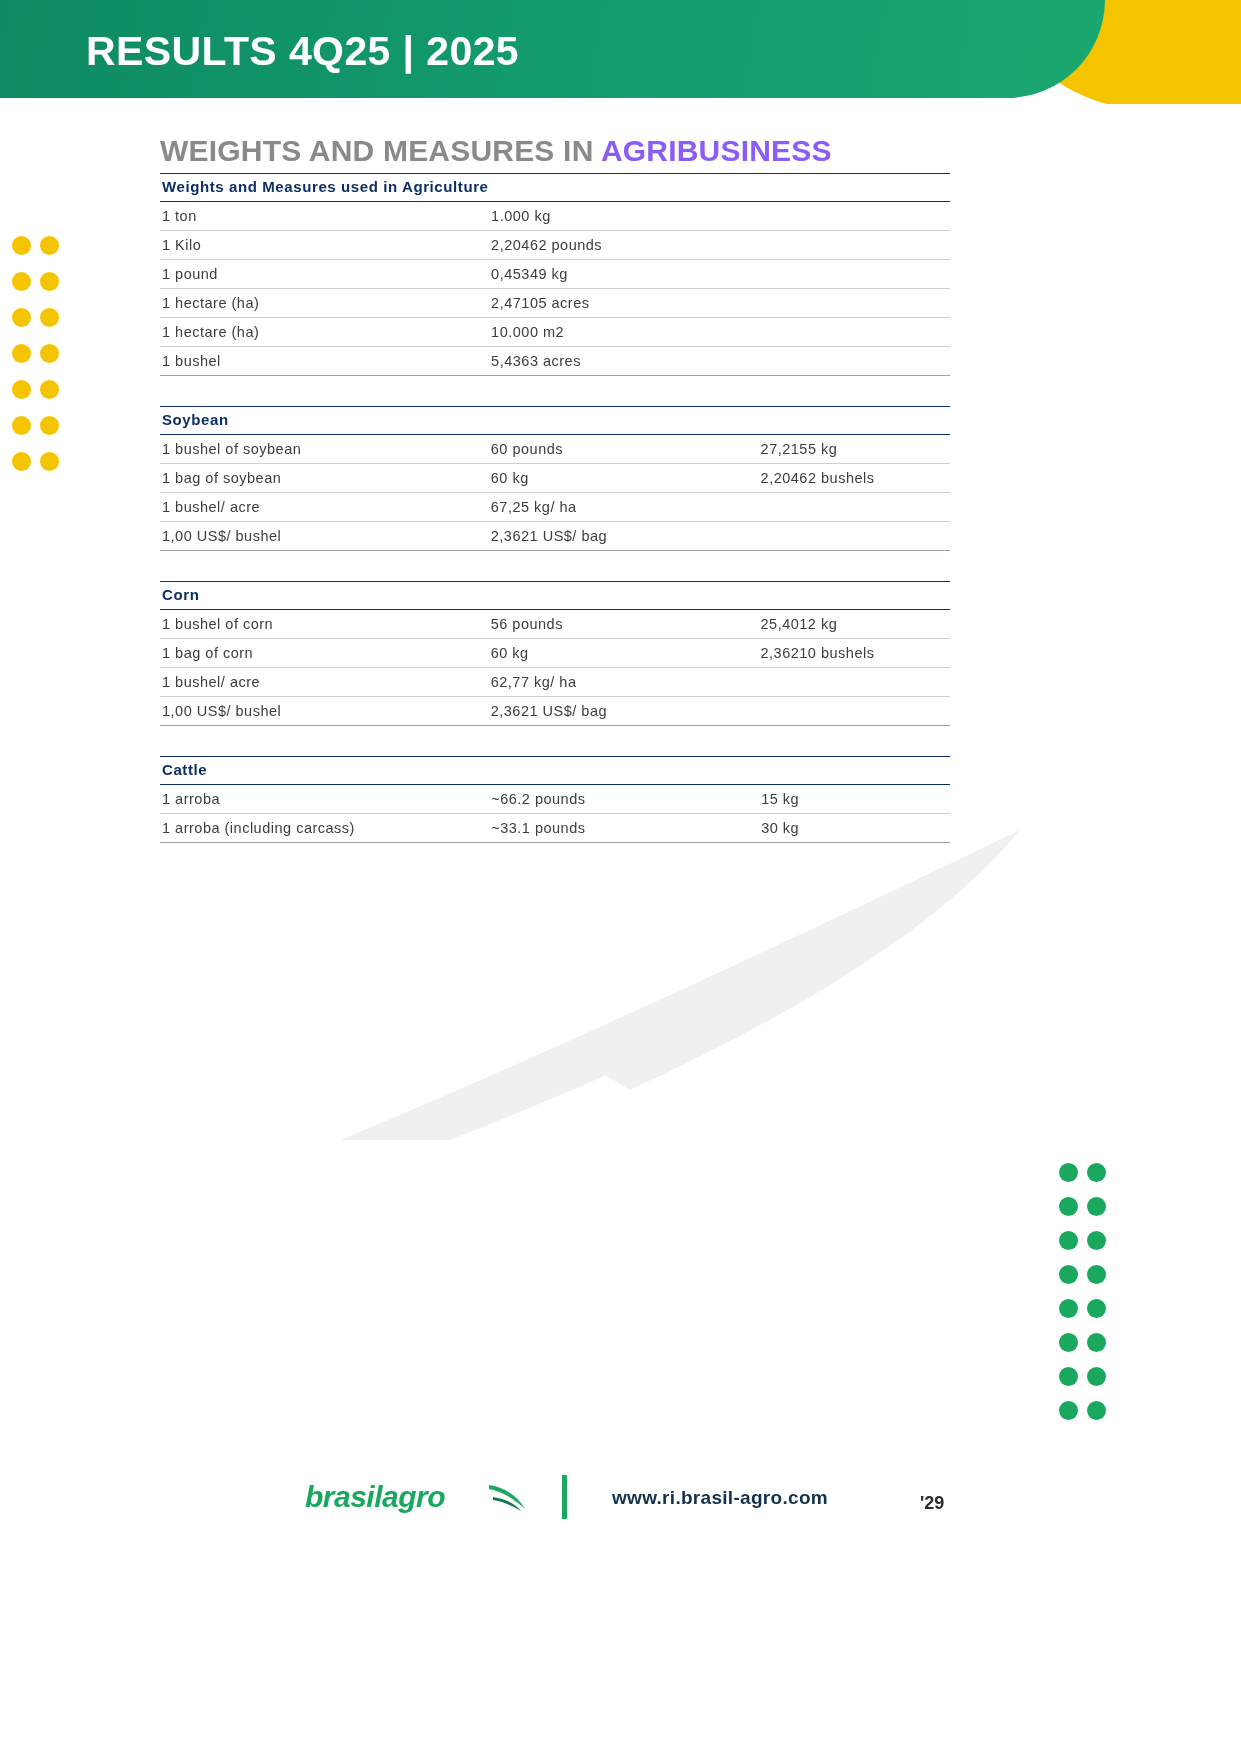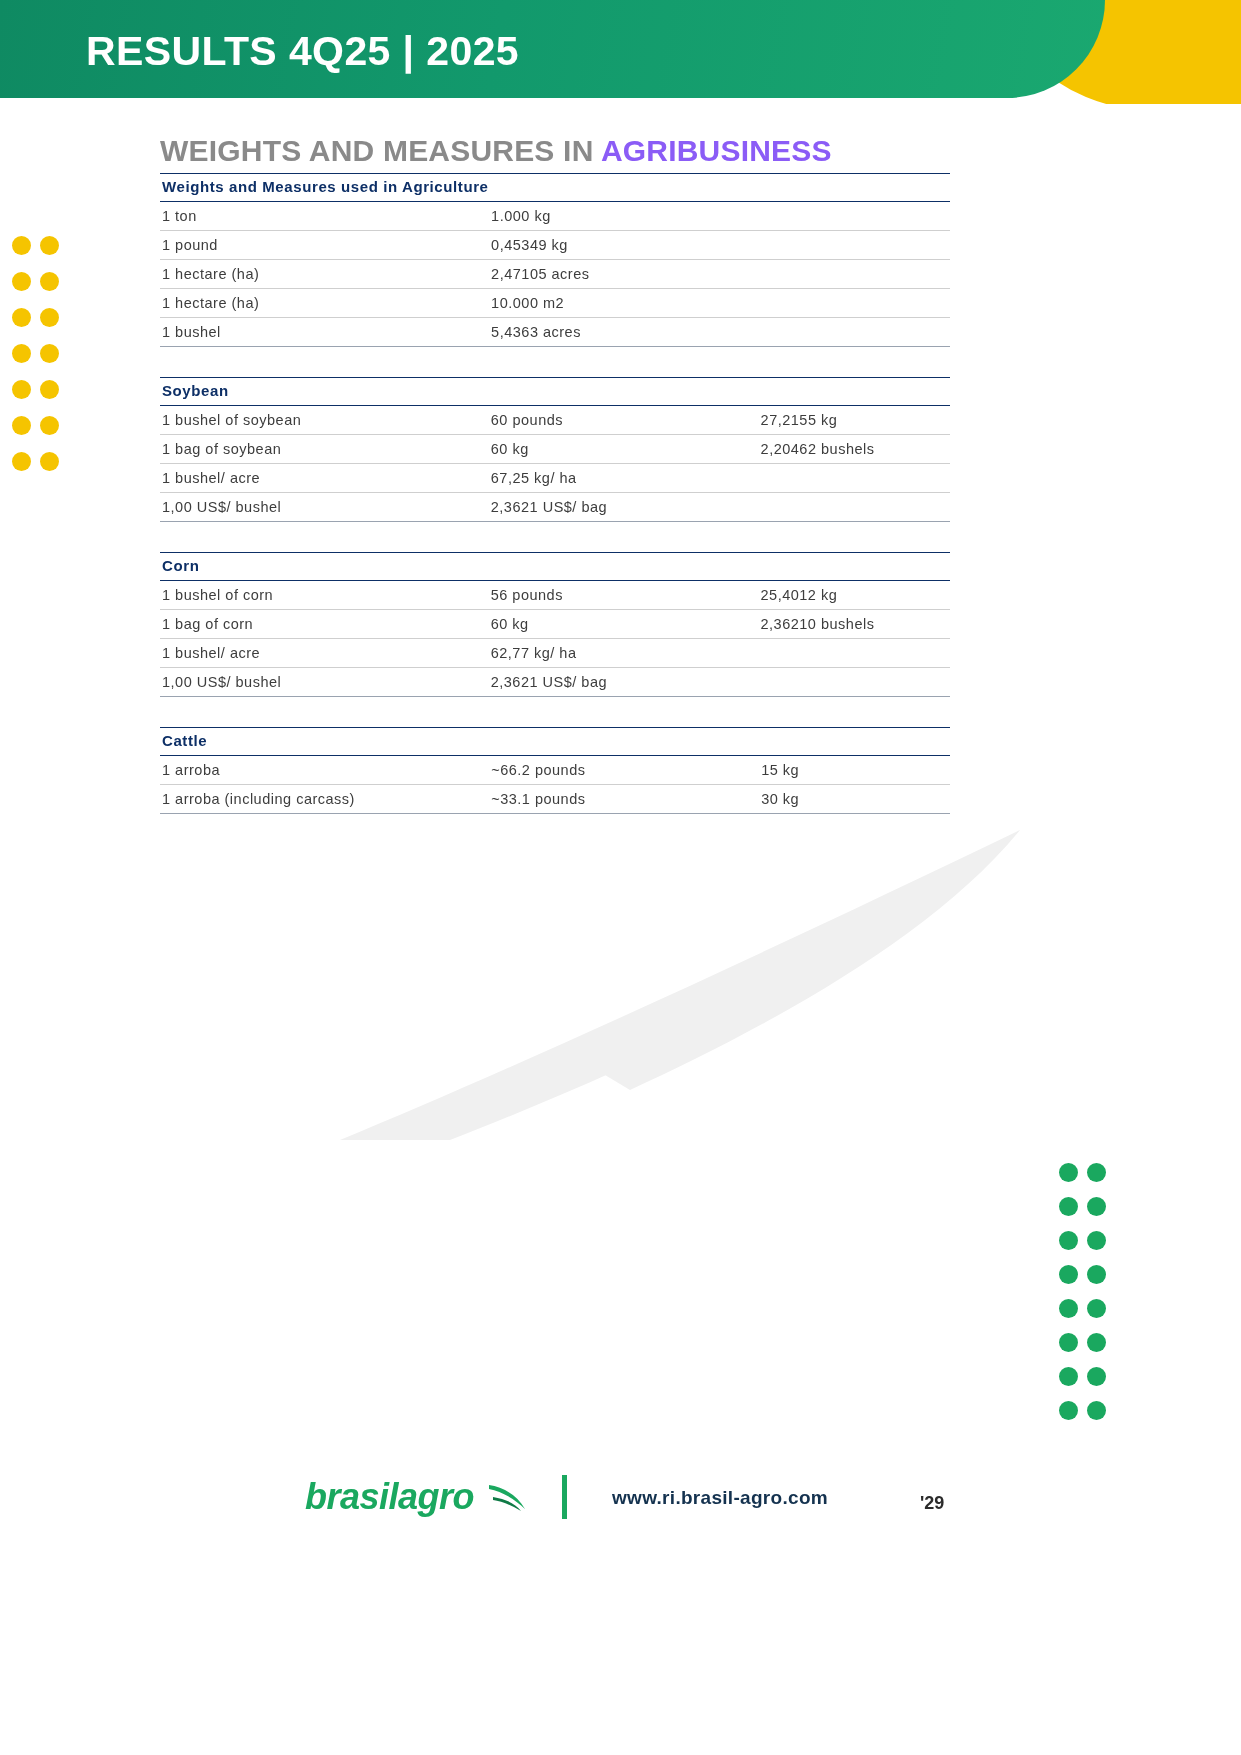--- a/index.html
+++ b/index.html
@@ -133,21 +133,21 @@
   .col-b { width: 270px; }
   .col-c { width: 190px; }
   .logo {
     position: absolute;
     left: 305px;
     top: 1477px;
     width: 210px;
     height: 40px;
   }
   .logo-text {
-    font-size: 36px;
+    font-size: 30px;
     font-style: italic;
     font-weight: bold;
     color: #1aa85f;
     letter-spacing: -0.5px;
     line-height: 40px;
     text-align: right;
   }
   .logo-swoosh {
     position: absolute;
     left: 182px;
@@ -243,20 +243,25 @@
         <th class="col-a" colspan="3">Weights and Measures used in Agriculture</th>
       </tr>
     </thead>
     <tbody>
       <tr>
         <td class="col-a">1 ton</td>
         <td class="col-b">1.000 kg</td>
         <td class="col-c"></td>
       </tr>
       <tr>
+        <td class="col-a">1 Kilo</td>
+        <td class="col-b">2,20462 pounds</td>
+        <td class="col-c"></td>
+      </tr>
+      <tr>
         <td class="col-a">1 pound</td>
         <td class="col-b">0,45349 kg</td>
         <td class="col-c"></td>
       </tr>
       <tr>
         <td class="col-a">1 hectare (ha)</td>
         <td class="col-b">2,47105 acres</td>
         <td class="col-c"></td>
       </tr>
       <tr>

